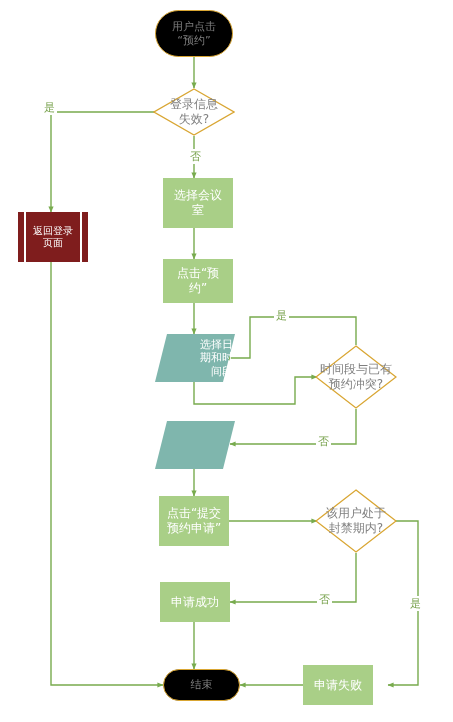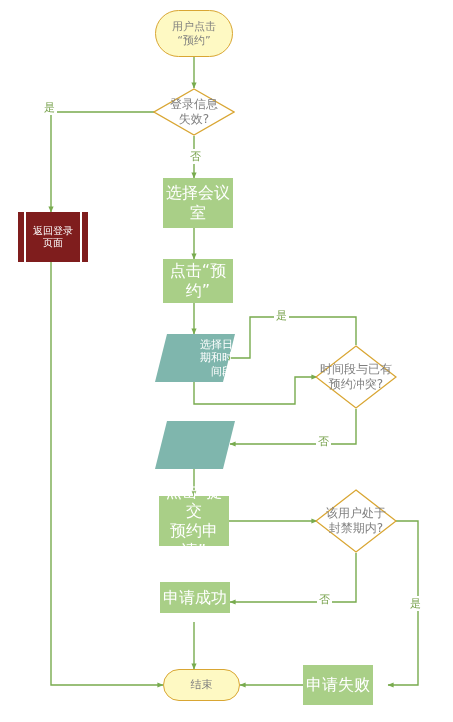--- a/index.html
+++ b/index.html
@@ -36,21 +36,21 @@
   }
   .node .label {
     display: block;
     width: 100%;
     padding: 0 2px;
     white-space: pre-line;
   }
 
   
   .n-terminator {
-    background: #fef9c3;
+    background: #000000;
     border: 1.4px solid #d9a633;
     border-radius: 999px;
     color: #7f7f7f;
     font-size: 11px;
   }
 
   
   .n-decision {
     color: #7f7f7f;
     font-size: 12px;
@@ -64,21 +64,21 @@
   }
   .n-decision .label {
     position: relative;
     z-index: 1;
   }
 
   
   .n-process {
     background: #a9cf87;
     color: #ffffff;
-    font-size: 16px;
+    font-size: 12px;
     border: none;
   }
 
   
   .n-predefined {
     background: #7f1d1d;
     color: #ffffff;
     font-size: 10px;
     border: none;
   }
@@ -222,21 +222,21 @@
   </div>
 
   <div class="node n-decision" style="left:315px; top:489px; width:82px; height:64px;">
     <svg class="dia" viewBox="0 0 82 64" preserveAspectRatio="none">
       <polygon points="41,1 81,32 41,63 1,32" fill="#ffffff" stroke="#d9a633" stroke-width="1.3"></polygon>
     </svg>
     <span class="label">该用户处于
 封禁期内?</span>
   </div>
 
-  <div class="node n-process" style="left:160px; top:582px; width:70px; height:31px;">
+  <div class="node n-process" style="left:160px; top:582px; width:70px; height:40px;">
     <span class="label">申请成功</span>
   </div>
 
   <div class="node n-process" style="left:303px; top:665px; width:70px; height:40px;">
     <span class="label">申请失败</span>
   </div>
 
   <div class="node n-terminator" style="left:163px; top:669px; width:77px; height:32px;">
     <span class="label">结束</span>
   </div>

